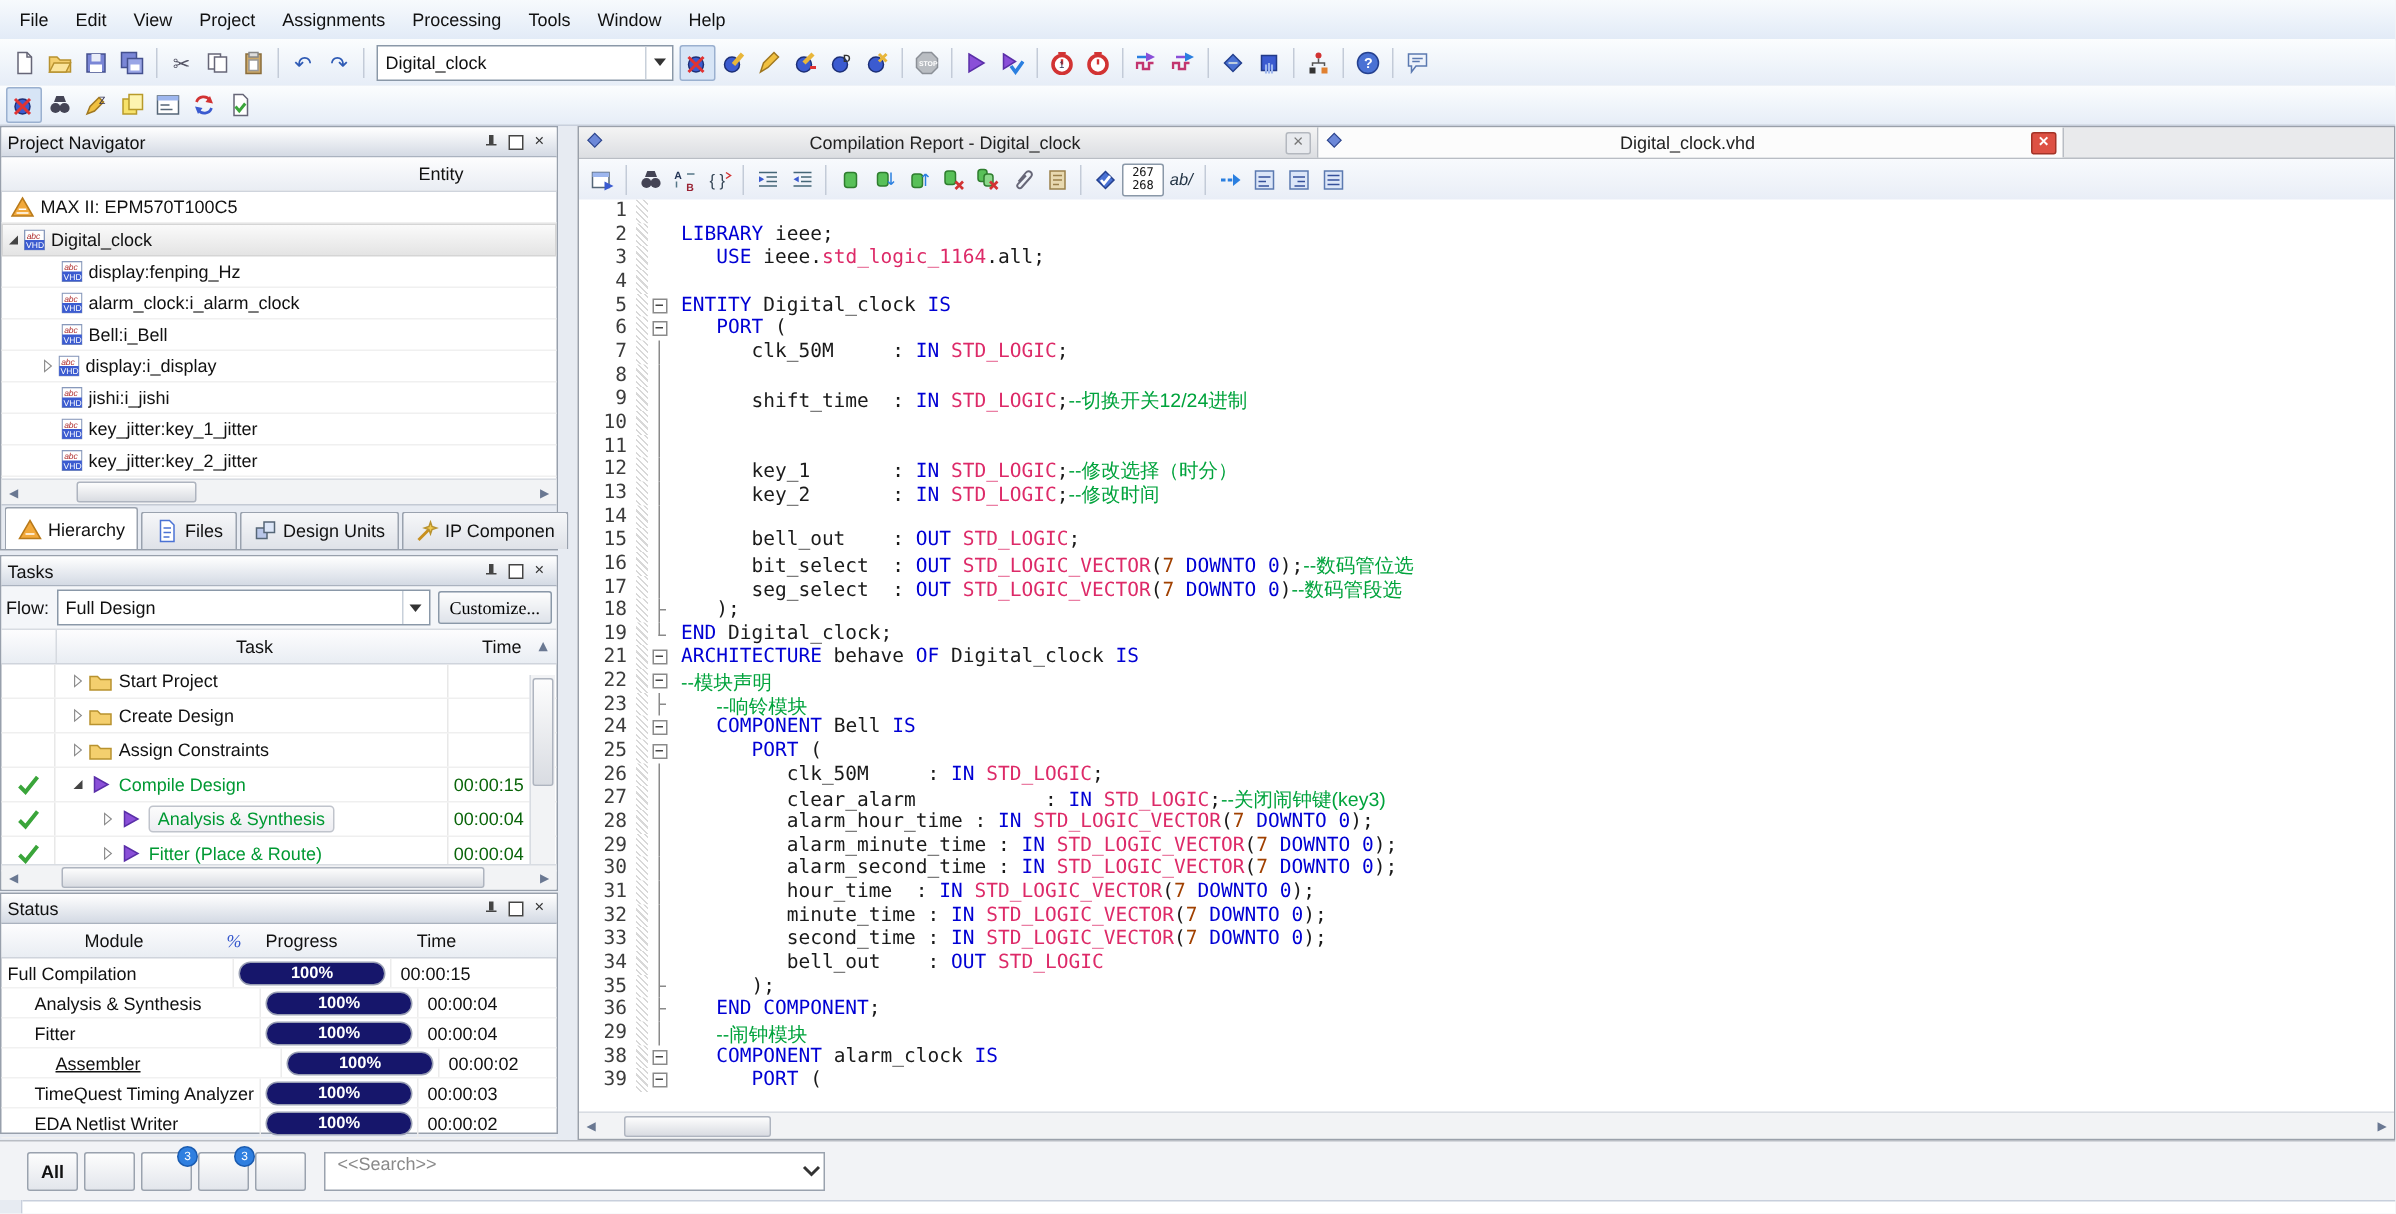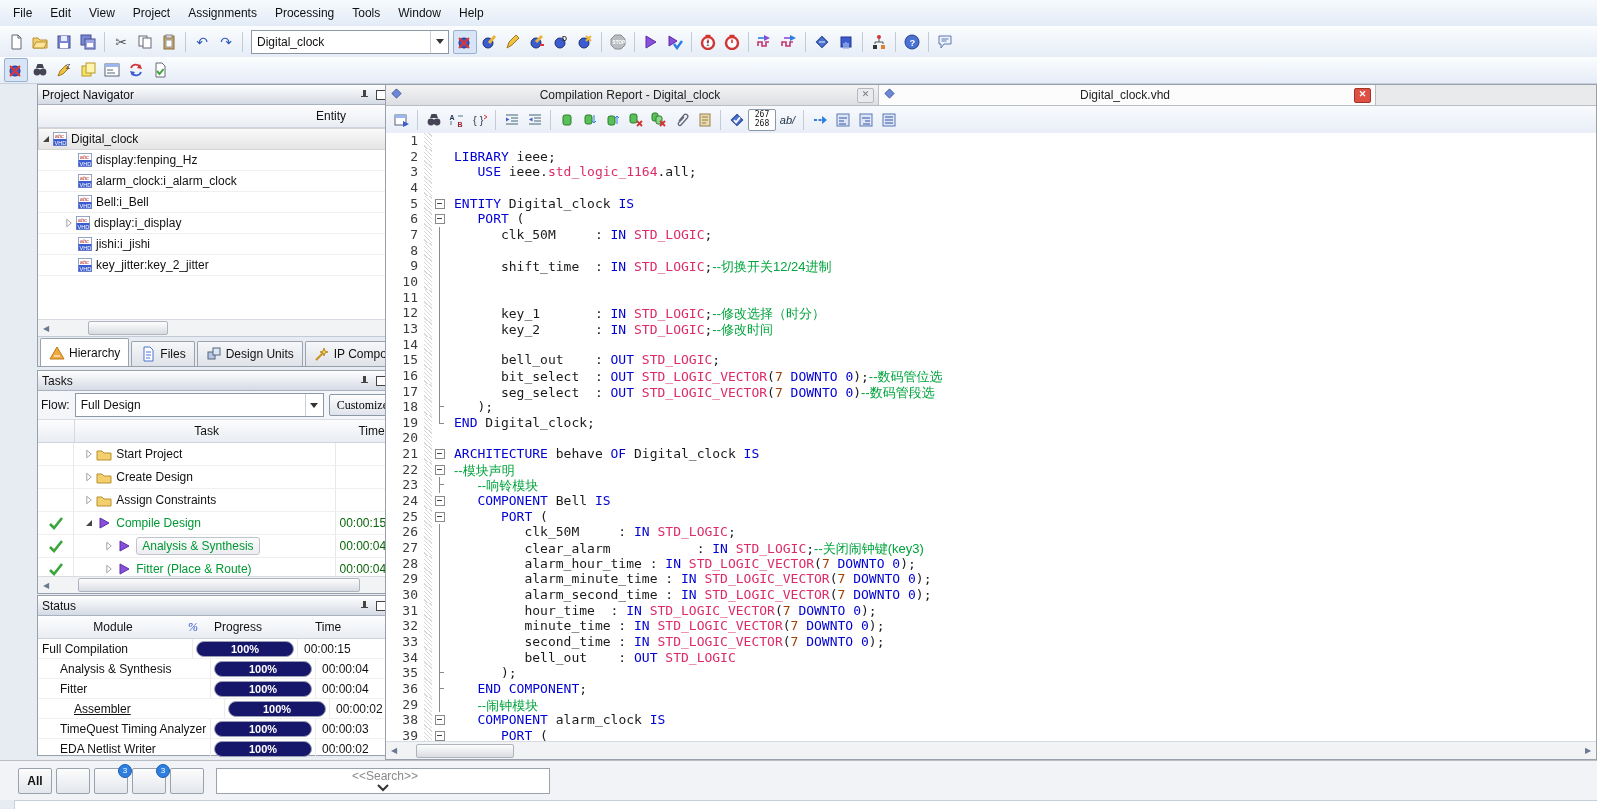--- a/index.html
+++ b/index.html
@@ -19,21 +19,21 @@
     border:1px solid transparent;border-radius:2px;}
   .tb-icon.pressed{border-color:#9ab0cf;background:#d7e5f6;}
   .tb-sep{width:1px;height:20px;background:#c3cbd8;margin:0 4px;}
   .tb-glyph{font-size:14px;line-height:14px;}
   #entity-combo{width:196px;height:22px;background:#fff;border:1px solid #8a98a8;
     display:flex;align-items:center;margin:0 4px;position:relative;}
   #entity-combo .val{flex:1;padding-left:5px;}
   .combo-arrow{width:17px;height:100%;display:flex;align-items:center;justify-content:center;border-left:1px solid #c8d0da;}
   .arr-down{width:0;height:0;border-left:4px solid transparent;border-right:4px solid transparent;border-top:5px solid #333;}
   
-  .panel{position:absolute;left:0;width:372px;background:#fff;border:1px solid #98a0ac;box-sizing:border-box;margin-left:37px;}
+  .panel{position:absolute;left:0;width:372px;background:#fff;border:1px solid #98a0ac;box-sizing:border-box;}
   .ptitle{height:19px;background:linear-gradient(#ffffff,#d4dae4);border-bottom:1px solid #aab2bf;
     display:flex;align-items:center;padding:0 4px;}
   .ptitle .t{flex:1;}
   .pbtn{width:15px;height:14px;display:inline-flex;align-items:center;justify-content:center;
     margin-left:1px;color:#333;font-size:11px;line-height:11px;}
   .i-pin{width:9px;height:9px;position:relative;}
   .i-pin::before{content:"";position:absolute;left:3px;top:0;width:3px;height:6px;background:#444;}
   .i-pin::after{content:"";position:absolute;left:1px;top:6px;width:7px;height:1px;background:#444;box-shadow:3px 1px 0 -1px #444;}
   .i-float{width:8px;height:8px;border:1px solid #444;position:relative;background:#fff;}
   .i-float::before{content:"";position:absolute;left:2px;top:-3px;width:8px;height:8px;border:1px solid #444;background:#fff;z-index:-1;}
@@ -107,21 +107,21 @@
   #edhscroll{position:absolute;left:0;right:0;bottom:0;height:17px;background:#f2f3f5;border-top:1px solid #d8dce2;display:flex;align-items:center;}
   
   #msgbar{top:760px;left:0;right:0;height:40px;background:#f2f3f6;border-top:1px solid #b9bdc4;
     display:flex;align-items:center;padding-left:18px;box-sizing:border-box;}
   #msgside{top:760px;left:0;width:15px;height:49px;background:#e7ebf2;border-right:1px solid #c8cfdc;
     display:flex;flex-direction:column;align-items:center;padding-top:2px;box-sizing:border-box;}
   .msgbtn{height:24px;min-width:26px;border:1px solid #9aa2ae;border-radius:2px;background:linear-gradient(#fdfdfd,#e3e6ec);
     display:inline-flex;align-items:center;justify-content:center;margin-right:4px;position:relative;padding:0 3px;}
   .badge{position:absolute;top:-5px;right:-5px;width:12px;height:12px;border-radius:50%;background:#2f7fe0;
     color:#fff;font-size:8px;line-height:12px;text-align:center;border:1px solid #1b5cb0;}
-  #searchcombo{width:332px;height:24px;background:#fff;border:1px solid #9aa2ae;display:flex;align-items:center;margin-left:8px;flex-direction:column;}
+  #searchcombo{width:332px;height:24px;background:#fff;border:1px solid #9aa2ae;display:flex;margin-left:8px;}
   #searchcombo .stext{flex:1;color:#8a8a8a;padding-left:4px;}
   #msgcontent{top:800px;left:15px;right:0;height:9px;background:#fff;border-top:1px solid #c8cfdc;}
   .cjk{font-family:"Liberation Sans",sans-serif;}
 </style>
 </head>
 <body>
 
 <div id="menubar" class="abs">
   <span id="menu-items" style="display:flex;">
       <span class="menu-item">File</span>
@@ -450,20 +450,29 @@
       </span>
     <span class="pbtn">
         <span class="i-float"></span>
       </span>
     <span class="pbtn">×</span>
   </div>
   <div class="hdrrow">
     <span style="flex:1;text-align:right;padding-right:62px;">Entity</span>
   </div>
   <div id="pn-tree">
+      <div class="trow">
+        <span style="margin-left: 6px; display: inline-flex;">
+          <svg width="16" height="16" viewBox="0 0 16 16">
+            <polygon points="8,2 15,14 1,14" fill="#f2a93b" stroke="#b97a1a"></polygon>
+            <path d="M4 12h8M5.5 9.5h5" stroke="#fff"></path>
+          </svg>
+        </span>
+        <span class="tlabel">MAX II: EPM570T100C5</span>
+      </div>
       <div class="trow sel">
         <span class="exp">
           <svg width="12" height="12" viewBox="0 0 16 16">
             <polygon points="12,4 12,12 4,12" fill="#444"></polygon>
           </svg>
         </span>
         <span style="display: inline-flex; align-items: center;">
           <svg width="14" height="14" viewBox="0 0 16 16">
             <rect x="0.5" y="0.5" width="15" height="15" fill="#fff" stroke="#8899bb"></rect>
             <text x="2" y="7" font-size="6.5" fill="#b03030" font-style="italic">abc</text>
@@ -530,20 +539,32 @@
         <span style="width: 40px;"></span>
         <span style="display: inline-flex; align-items: center;">
           <svg width="14" height="14" viewBox="0 0 16 16">
             <rect x="0.5" y="0.5" width="15" height="15" fill="#fff" stroke="#8899bb"></rect>
             <text x="2" y="7" font-size="6.5" fill="#b03030" font-style="italic">abc</text>
             <rect x="0.5" y="8" width="15" height="7.5" fill="#3b5bd0"></rect>
             <text x="1.6" y="14.4" font-size="6.5" fill="#fff">VHD</text>
           </svg>
         </span>
         <span class="tlabel">jishi:i_jishi</span>
+      </div>
+      <div class="trow">
+        <span style="width: 40px;"></span>
+        <span style="display: inline-flex; align-items: center;">
+          <svg width="14" height="14" viewBox="0 0 16 16">
+            <rect x="0.5" y="0.5" width="15" height="15" fill="#fff" stroke="#8899bb"></rect>
+            <text x="2" y="7" font-size="6.5" fill="#b03030" font-style="italic">abc</text>
+            <rect x="0.5" y="8" width="15" height="7.5" fill="#3b5bd0"></rect>
+            <text x="1.6" y="14.4" font-size="6.5" fill="#fff">VHD</text>
+          </svg>
+        </span>
+        <span class="tlabel">key_jitter:key_1_jitter</span>
       </div>
       <div class="trow">
         <span style="width: 40px;"></span>
         <span style="display: inline-flex; align-items: center;">
           <svg width="14" height="14" viewBox="0 0 16 16">
             <rect x="0.5" y="0.5" width="15" height="15" fill="#fff" stroke="#8899bb"></rect>
             <text x="2" y="7" font-size="6.5" fill="#b03030" font-style="italic">abc</text>
             <rect x="0.5" y="8" width="15" height="7.5" fill="#3b5bd0"></rect>
             <text x="1.6" y="14.4" font-size="6.5" fill="#fff">VHD</text>
           </svg>
@@ -1024,21 +1045,20 @@
       <div class="code-row"><span class="ln">10</span><span class="hatch"></span><span class="fold fm-line"></span></div>
       <div class="code-row"><span class="ln">11</span><span class="hatch"></span><span class="fold fm-line"></span><span class="ctext"></span></div>
       <div class="code-row"><span class="ln">12</span><span class="hatch"></span><span class="fold fm-line"></span><span class="ctext"><span class="seg-p">      key_1       : </span><span class="seg-k">IN</span><span class="seg-p"> </span><span class="seg-t">STD_LOGIC</span><span class="seg-p">;</span><span class="seg-c cjk">--修改选择（时分）</span></span></div>
       <div class="code-row"><span class="ln">13</span><span class="hatch"></span><span class="fold fm-line"></span><span class="ctext"><span class="seg-p">      key_2       : </span><span class="seg-k">IN</span><span class="seg-p"> </span><span class="seg-t">STD_LOGIC</span><span class="seg-p">;</span><span class="seg-c cjk">--修改时间</span></span></div>
       <div class="code-row"><span class="ln">14</span><span class="hatch"></span><span class="fold fm-line"></span><span class="ctext"></span></div>
       <div class="code-row"><span class="ln">15</span><span class="hatch"></span><span class="fold fm-line"></span><span class="ctext"><span class="seg-p">      bell_out    : </span><span class="seg-k">OUT</span><span class="seg-p"> </span><span class="seg-t">STD_LOGIC</span><span class="seg-p">;</span></span></div>
       <div class="code-row"><span class="ln">16</span><span class="hatch"></span><span class="fold fm-line"></span><span class="ctext"><span class="seg-p">      bit_select  : </span><span class="seg-k">OUT</span><span class="seg-p"> </span><span class="seg-t">STD_LOGIC_VECTOR</span><span class="seg-p">(</span><span class="seg-n">7</span><span class="seg-p"> </span><span class="seg-k">DOWNTO</span><span class="seg-p"> </span><span class="seg-k">0</span><span class="seg-p">);</span><span class="seg-c cjk">--数码管位选</span></span></div>
       <div class="code-row"><span class="ln">17</span><span class="hatch"></span><span class="fold fm-line"></span><span class="ctext"><span class="seg-p">      seg_select  : </span><span class="seg-k">OUT</span><span class="seg-p"> </span><span class="seg-t">STD_LOGIC_VECTOR</span><span class="seg-p">(</span><span class="seg-n">7</span><span class="seg-p"> </span><span class="seg-k">DOWNTO</span><span class="seg-p"> </span><span class="seg-k">0</span><span class="seg-p">)</span><span class="seg-c cjk">--数码管段选</span></span></div>
       <div class="code-row"><span class="ln">18</span><span class="hatch"></span><span class="fold fm-tee"></span><span class="ctext"><span class="seg-p">   );</span></span></div>
       <div class="code-row"><span class="ln">19</span><span class="hatch"></span><span class="fold fm-end"></span><span class="ctext"><span class="seg-k">END</span><span class="seg-p"> Digital_clock;</span></span></div>
-      <div class="code-row"><span class="ln">20</span><span class="hatch"></span><span class="fold"></span><span class="ctext"></span></div>
       <div class="code-row"><span class="ln">21</span><span class="hatch"></span><span class="fold fm-box"></span><span class="ctext"><span class="seg-k">ARCHITECTURE</span><span class="seg-p"> behave </span><span class="seg-k">OF</span><span class="seg-p"> Digital_clock </span><span class="seg-k">IS</span></span></div>
       <div class="code-row"><span class="ln">22</span><span class="hatch"></span><span class="fold fm-box"></span><span class="ctext"><span class="seg-c cjk">--模块声明</span></span></div>
       <div class="code-row"><span class="ln">23</span><span class="hatch"></span><span class="fold fm-tee"></span><span class="ctext"><span class="seg-p">   </span><span class="seg-c cjk">--响铃模块</span></span></div>
       <div class="code-row"><span class="ln">24</span><span class="hatch"></span><span class="fold fm-box"></span><span class="ctext"><span class="seg-p">   </span><span class="seg-k">COMPONENT</span><span class="seg-p"> Bell </span><span class="seg-k">IS</span></span></div>
       <div class="code-row"><span class="ln">25</span><span class="hatch"></span><span class="fold fm-box"></span><span class="ctext"><span class="seg-p">      </span><span class="seg-k">PORT</span><span class="seg-p"> (</span></span></div>
       <div class="code-row"><span class="ln">26</span><span class="hatch"></span><span class="fold fm-line"></span><span class="ctext"><span class="seg-p">         clk_50M     : </span><span class="seg-k">IN</span><span class="seg-p"> </span><span class="seg-t">STD_LOGIC</span><span class="seg-p">;</span></span></div>
       <div class="code-row"><span class="ln">27</span><span class="hatch"></span><span class="fold fm-line"></span><span class="ctext"><span class="seg-p">         clear_alarm           : </span><span class="seg-k">IN</span><span class="seg-p"> </span><span class="seg-t">STD_LOGIC</span><span class="seg-p">;</span><span class="seg-c cjk">--关闭闹钟键(key3)</span></span></div>
       <div class="code-row"><span class="ln">28</span><span class="hatch"></span><span class="fold fm-line"></span><span class="ctext"><span class="seg-p">         alarm_hour_time : </span><span class="seg-k">IN</span><span class="seg-p"> </span><span class="seg-t">STD_LOGIC_VECTOR</span><span class="seg-p">(</span><span class="seg-n">7</span><span class="seg-p"> </span><span class="seg-k">DOWNTO</span><span class="seg-p"> </span><span class="seg-k">0</span><span class="seg-p">);</span></span></div>
       <div class="code-row"><span class="ln">29</span><span class="hatch"></span><span class="fold fm-line"></span><span class="ctext"><span class="seg-p">         alarm_minute_time : </span><span class="seg-k">IN</span><span class="seg-p"> </span><span class="seg-t">STD_LOGIC_VECTOR</span><span class="seg-p">(</span><span class="seg-n">7</span><span class="seg-p"> </span><span class="seg-k">DOWNTO</span><span class="seg-p"> </span><span class="seg-k">0</span><span class="seg-p">);</span></span></div>
       <div class="code-row"><span class="ln">30</span><span class="hatch"></span><span class="fold fm-line"></span><span class="ctext"><span class="seg-p">         alarm_second_time : </span><span class="seg-k">IN</span><span class="seg-p"> </span><span class="seg-t">STD_LOGIC_VECTOR</span><span class="seg-p">(</span><span class="seg-n">7</span><span class="seg-p"> </span><span class="seg-k">DOWNTO</span><span class="seg-p"> </span><span class="seg-k">0</span><span class="seg-p">);</span></span></div>

